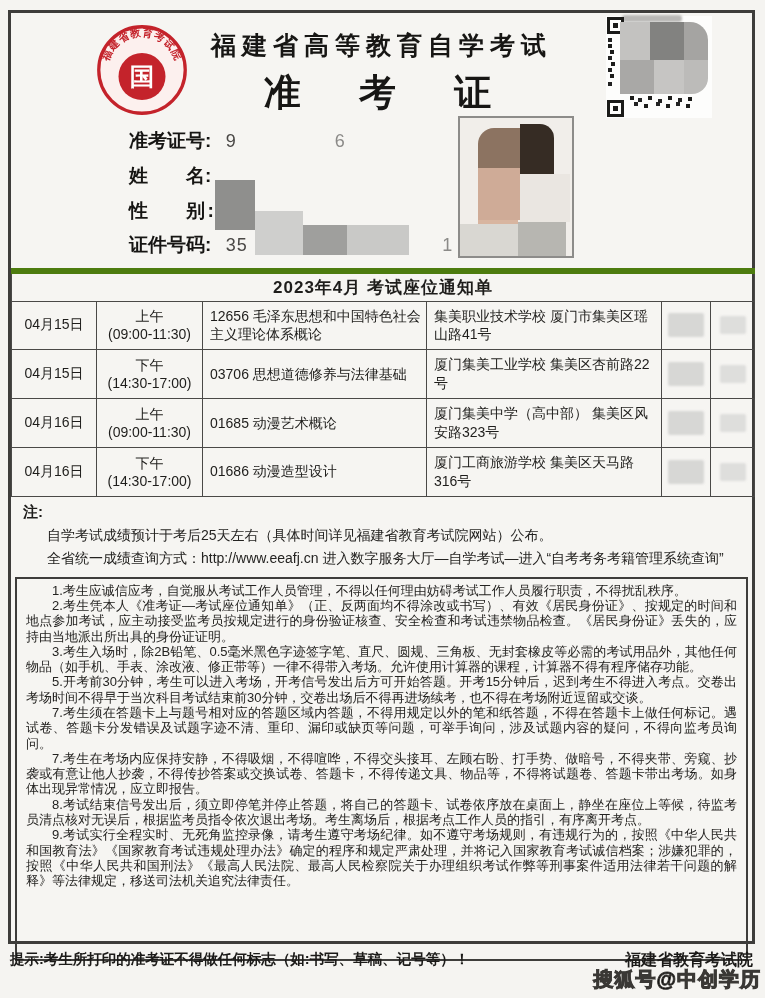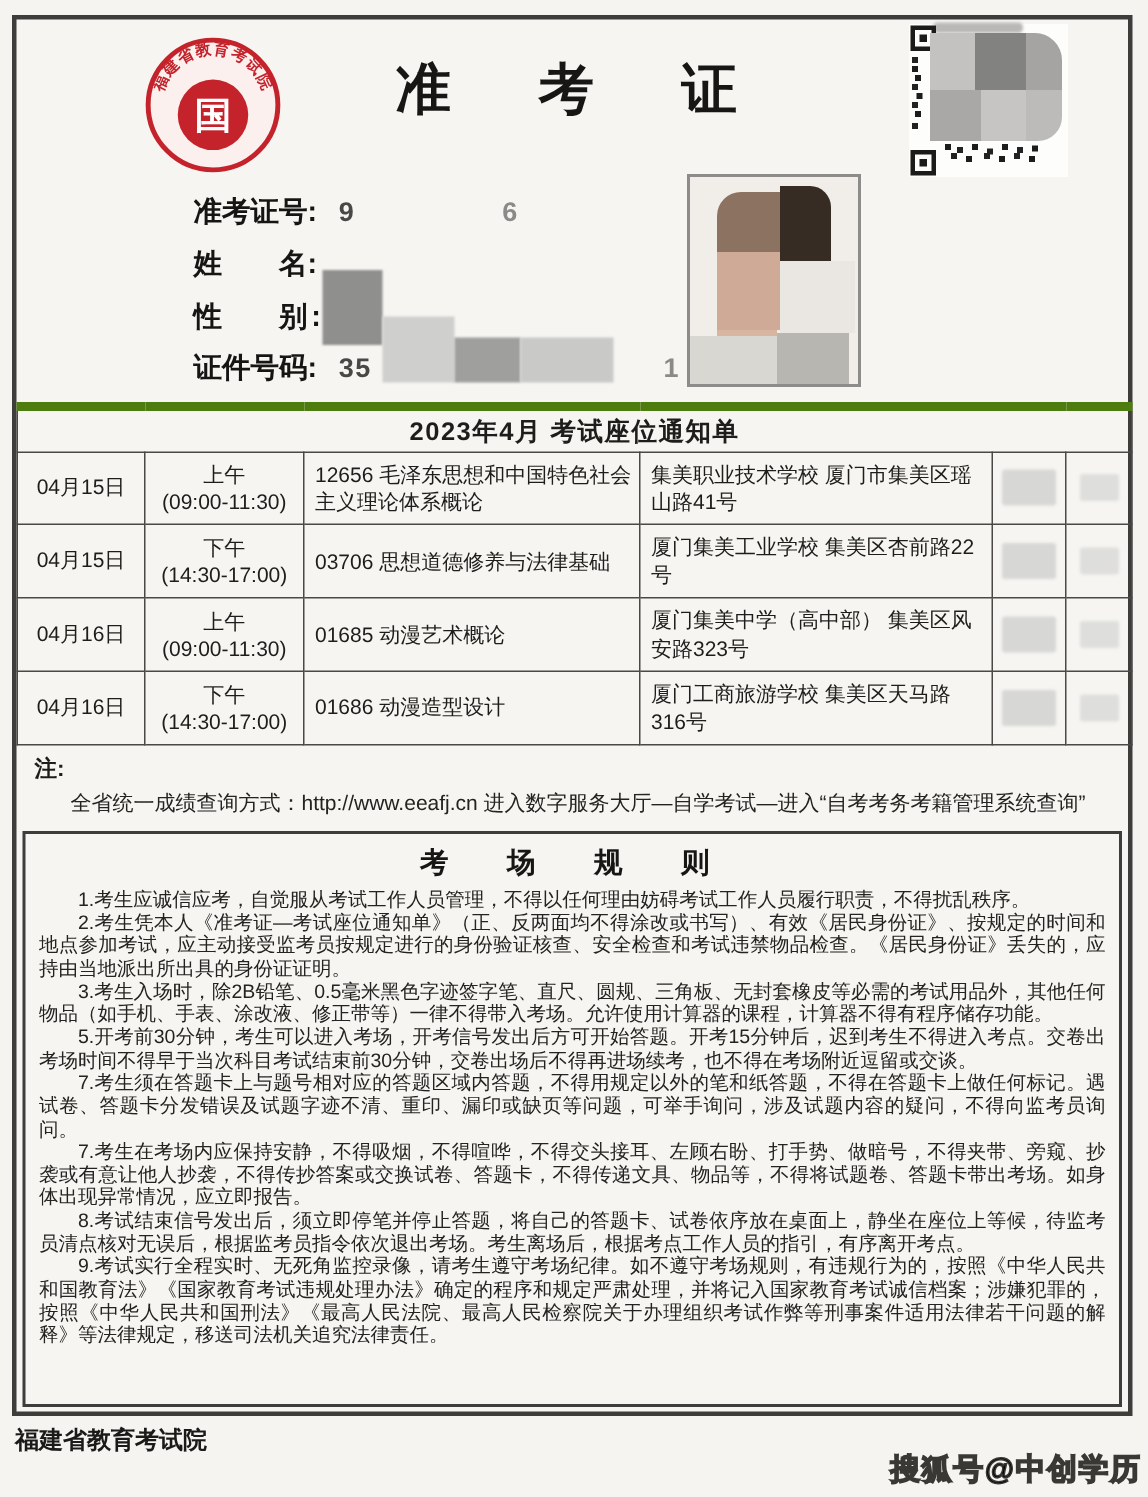--- a/index.html
+++ b/index.html
@@ -39,21 +39,21 @@
   .m2 { left:30px; top:0; width:34px; height:38px; background:#828280; }
   .m3 { left:64px; top:0; width:24px; height:38px; background:#a5a4a2; border-top-right-radius:18px; }
   .m4 { left:0; top:38px; width:34px; height:34px; background:#a9a8a6; }
   .m5 { left:34px; top:38px; width:30px; height:34px; background:#c6c5c3; }
   .m6 { left:64px; top:38px; width:24px; height:34px; background:#bcbbb9; border-bottom-right-radius:16px; }
   .qr-smudge { position:absolute; left:16px; top:-1px; width:60px; height:7px; background:#b9b8b6; border-radius:3px; filter: blur(1px); }
   
   .info { position: relative; height: 150px; }
   .info-row { position:absolute; left:118px; white-space:nowrap; }
   .info-label { font-size: 19px; font-weight: bold; color:#161513; }
-  .info-value { font-size: 18px; font-weight: bold; color:#4a4846; margin-left: 10px; letter-spacing:1px; }
+  .info-value { font-size: 18px; font-weight: normal; color:#4a4846; margin-left: 10px; letter-spacing:1px; }
   .ir1 { top: 10px; } .ir2 { top: 45px; } .ir3 { top: 80px; font-family: Liberation Mono, monospace; } .ir4 { top: 114px; }
   .gap-6 { display:inline-block; width:98px; }
   .photo { position:absolute; left:447px; top:-2px; width:116px; height:142px;
     border:2px solid #8d8c8a; background:#f1eeea; overflow:hidden; }
   .photo .p { position:absolute; }
   .p-hairL { left:18px; top:10px; width:42px; height:40px; background:#8c7361; border-top-left-radius:16px; }
   .p-hairR { left:60px; top:6px; width:34px; height:50px; background:#362c24; border-top-right-radius:14px; }
   .p-face  { left:18px; top:50px; width:42px; height:52px; background:#cfab97; }
   .p-face2 { left:18px; top:102px; width:40px; height:26px; background:#d8b5a0; }
   .p-lite  { left:60px; top:56px; width:50px; height:48px; background:#eae6e1; }
@@ -106,20 +106,21 @@
         <circle cx="50" cy="50" r="46" fill="#fcf0ee" stroke="#c4232b" stroke-width="3.5"></circle>
         <path id="sealArc" d="M 15,63 A 37,37 0 1 1 85,63" fill="none"></path>
         <text fill="#c4232b" font-size="11" font-weight="bold" letter-spacing="1">
           <textPath href="#sealArc" startOffset="50%" text-anchor="middle">福建省教育考试院</textPath>
         </text>
         <circle cx="50" cy="57" r="25" fill="#c4232b"></circle>
         <text x="50" y="66" text-anchor="middle" fill="#ffffff" font-size="26" font-weight="bold">国</text>
       </svg>
     </div>
     <div class="titles">
+      <div class="org-title">福建省高等教育自学考试</div>
       <div class="doc-title">准 考 证</div>
     </div>
     <div class="qr-wrap">
       <div class="qr-smudge"></div>
       <div class="qr-finder qr-f-tl"></div>
       <div class="qr-finder qr-f-bl"></div>
       <div class="qr-dots"></div>
       <div class="qr-mosaic">
         <div class="m m1"></div>
           <div class="m m2"></div>
@@ -236,32 +237,33 @@
           </td>
       <td class="c">
             <div class="cell-blur sm"></div>
           </td>
     </tr>
   </tbody>
     </table>
 
   <div class="notes">
     <div class="notes-label">注:</div>
+    <div class="note-line">自学考试成绩预计于考后25天左右（具体时间详见福建省教育考试院网站）公布。</div>
     <div class="note-line">全省统一成绩查询方式：http://www.eeafj.cn 进入数字服务大厅—自学考试—进入“自考考务考籍管理系统查询”</div>
   </div>
 
   <div class="rules">
-    <div class="rules-title">考　场　规　则</div>
     <p class="rule">1.考生应诚信应考，自觉服从考试工作人员管理，不得以任何理由妨碍考试工作人员履行职责，不得扰乱秩序。</p>
     <p class="rule">2.考生凭本人《准考证—考试座位通知单》（正、反两面均不得涂改或书写）、有效《居民身份证》、按规定的时间和地点参加考试，应主动接受监考员按规定进行的身份验证核查、安全检查和考试违禁物品检查。《居民身份证》丢失的，应持由当地派出所出具的身份证证明。</p>
     <p class="rule">3.考生入场时，除2B铅笔、0.5毫米黑色字迹签字笔、直尺、圆规、三角板、无封套橡皮等必需的考试用品外，其他任何物品（如手机、手表、涂改液、修正带等）一律不得带入考场。允许使用计算器的课程，计算器不得有程序储存功能。</p>
     <p class="rule">5.开考前30分钟，考生可以进入考场，开考信号发出后方可开始答题。开考15分钟后，迟到考生不得进入考点。交卷出考场时间不得早于当次科目考试结束前30分钟，交卷出场后不得再进场续考，也不得在考场附近逗留或交谈。</p>
     <p class="rule">7.考生须在答题卡上与题号相对应的答题区域内答题，不得用规定以外的笔和纸答题，不得在答题卡上做任何标记。遇试卷、答题卡分发错误及试题字迹不清、重印、漏印或缺页等问题，可举手询问，涉及试题内容的疑问，不得向监考员询问。</p>
     <p class="rule">7.考生在考场内应保持安静，不得吸烟，不得喧哗，不得交头接耳、左顾右盼、打手势、做暗号，不得夹带、旁窥、抄袭或有意让他人抄袭，不得传抄答案或交换试卷、答题卡，不得传递文具、物品等，不得将试题卷、答题卡带出考场。如身体出现异常情况，应立即报告。</p>
     <p class="rule">8.考试结束信号发出后，须立即停笔并停止答题，将自己的答题卡、试卷依序放在桌面上，静坐在座位上等候，待监考员清点核对无误后，根据监考员指令依次退出考场。考生离场后，根据考点工作人员的指引，有序离开考点。</p>
     <p class="rule">9.考试实行全程实时、无死角监控录像，请考生遵守考场纪律。如不遵守考场规则，有违规行为的，按照《中华人民共和国教育法》《国家教育考试违规处理办法》确定的程序和规定严肃处理，并将记入国家教育考试诚信档案；涉嫌犯罪的，按照《中华人民共和国刑法》《最高人民法院、最高人民检察院关于办理组织考试作弊等刑事案件适用法律若干问题的解释》等法律规定，移送司法机关追究法律责任。</p>
   </div>
 </div>
 
 <div class="footer">
+  <span class="tip">提示:考生所打印的准考证不得做任何标志（如:书写、草稿、记号等）！</span>
   <span class="org">福建省教育考试院</span>
 </div>
 <div class="watermark">搜狐号@中创学历</div>
 
 </body></html>

